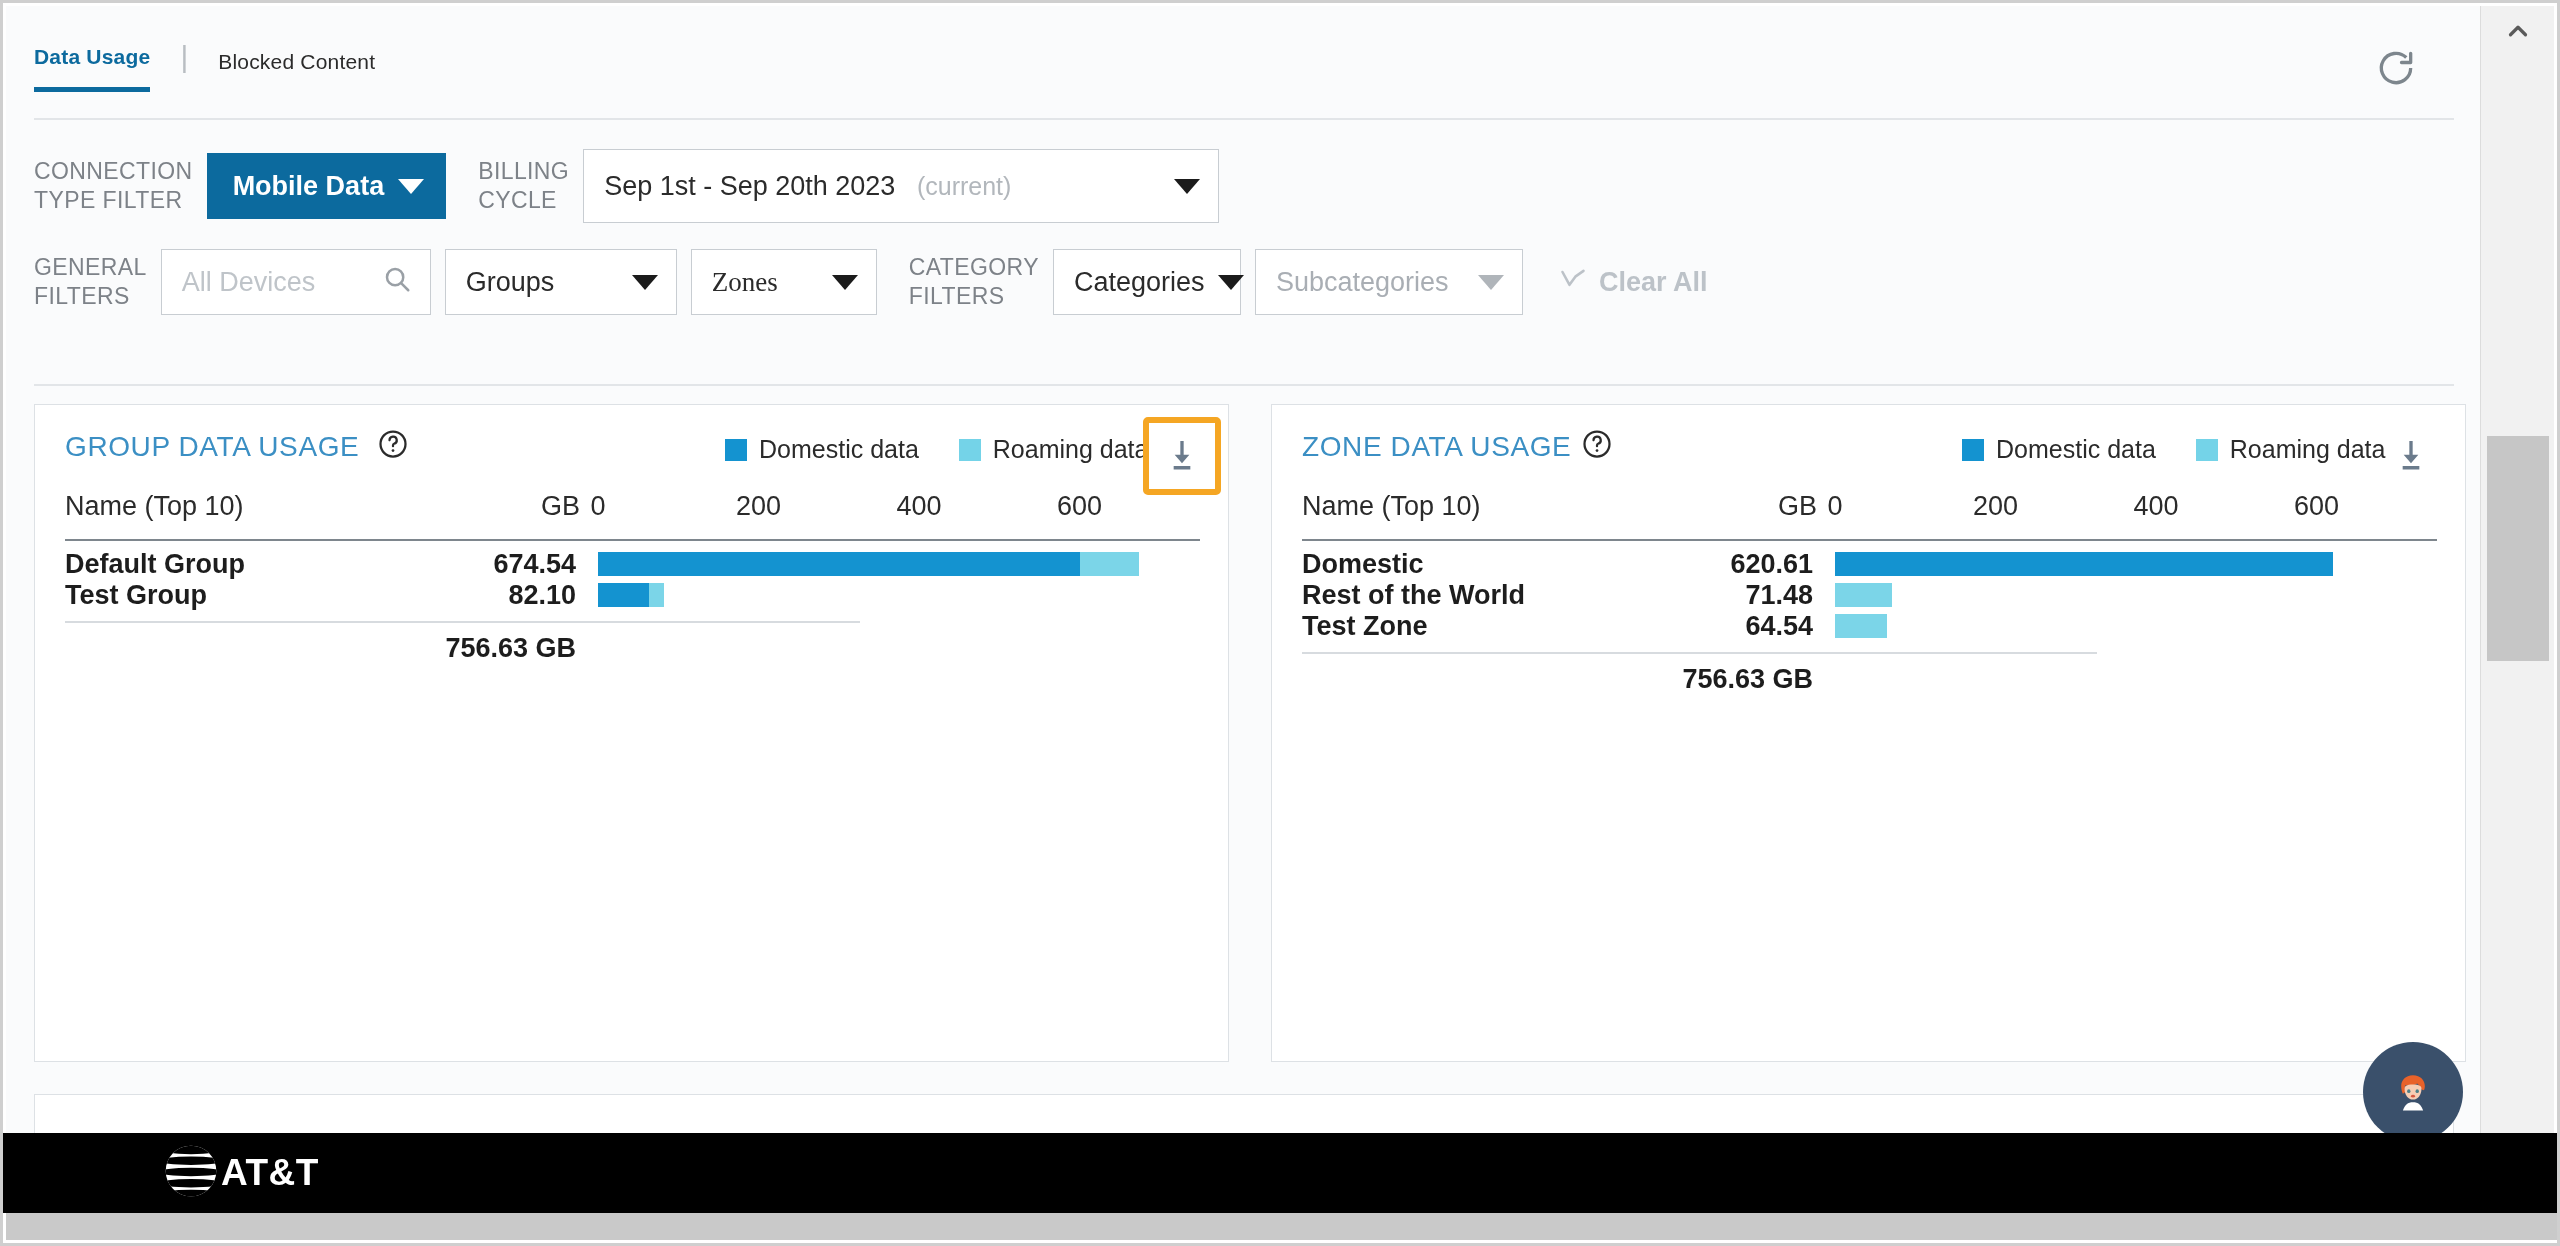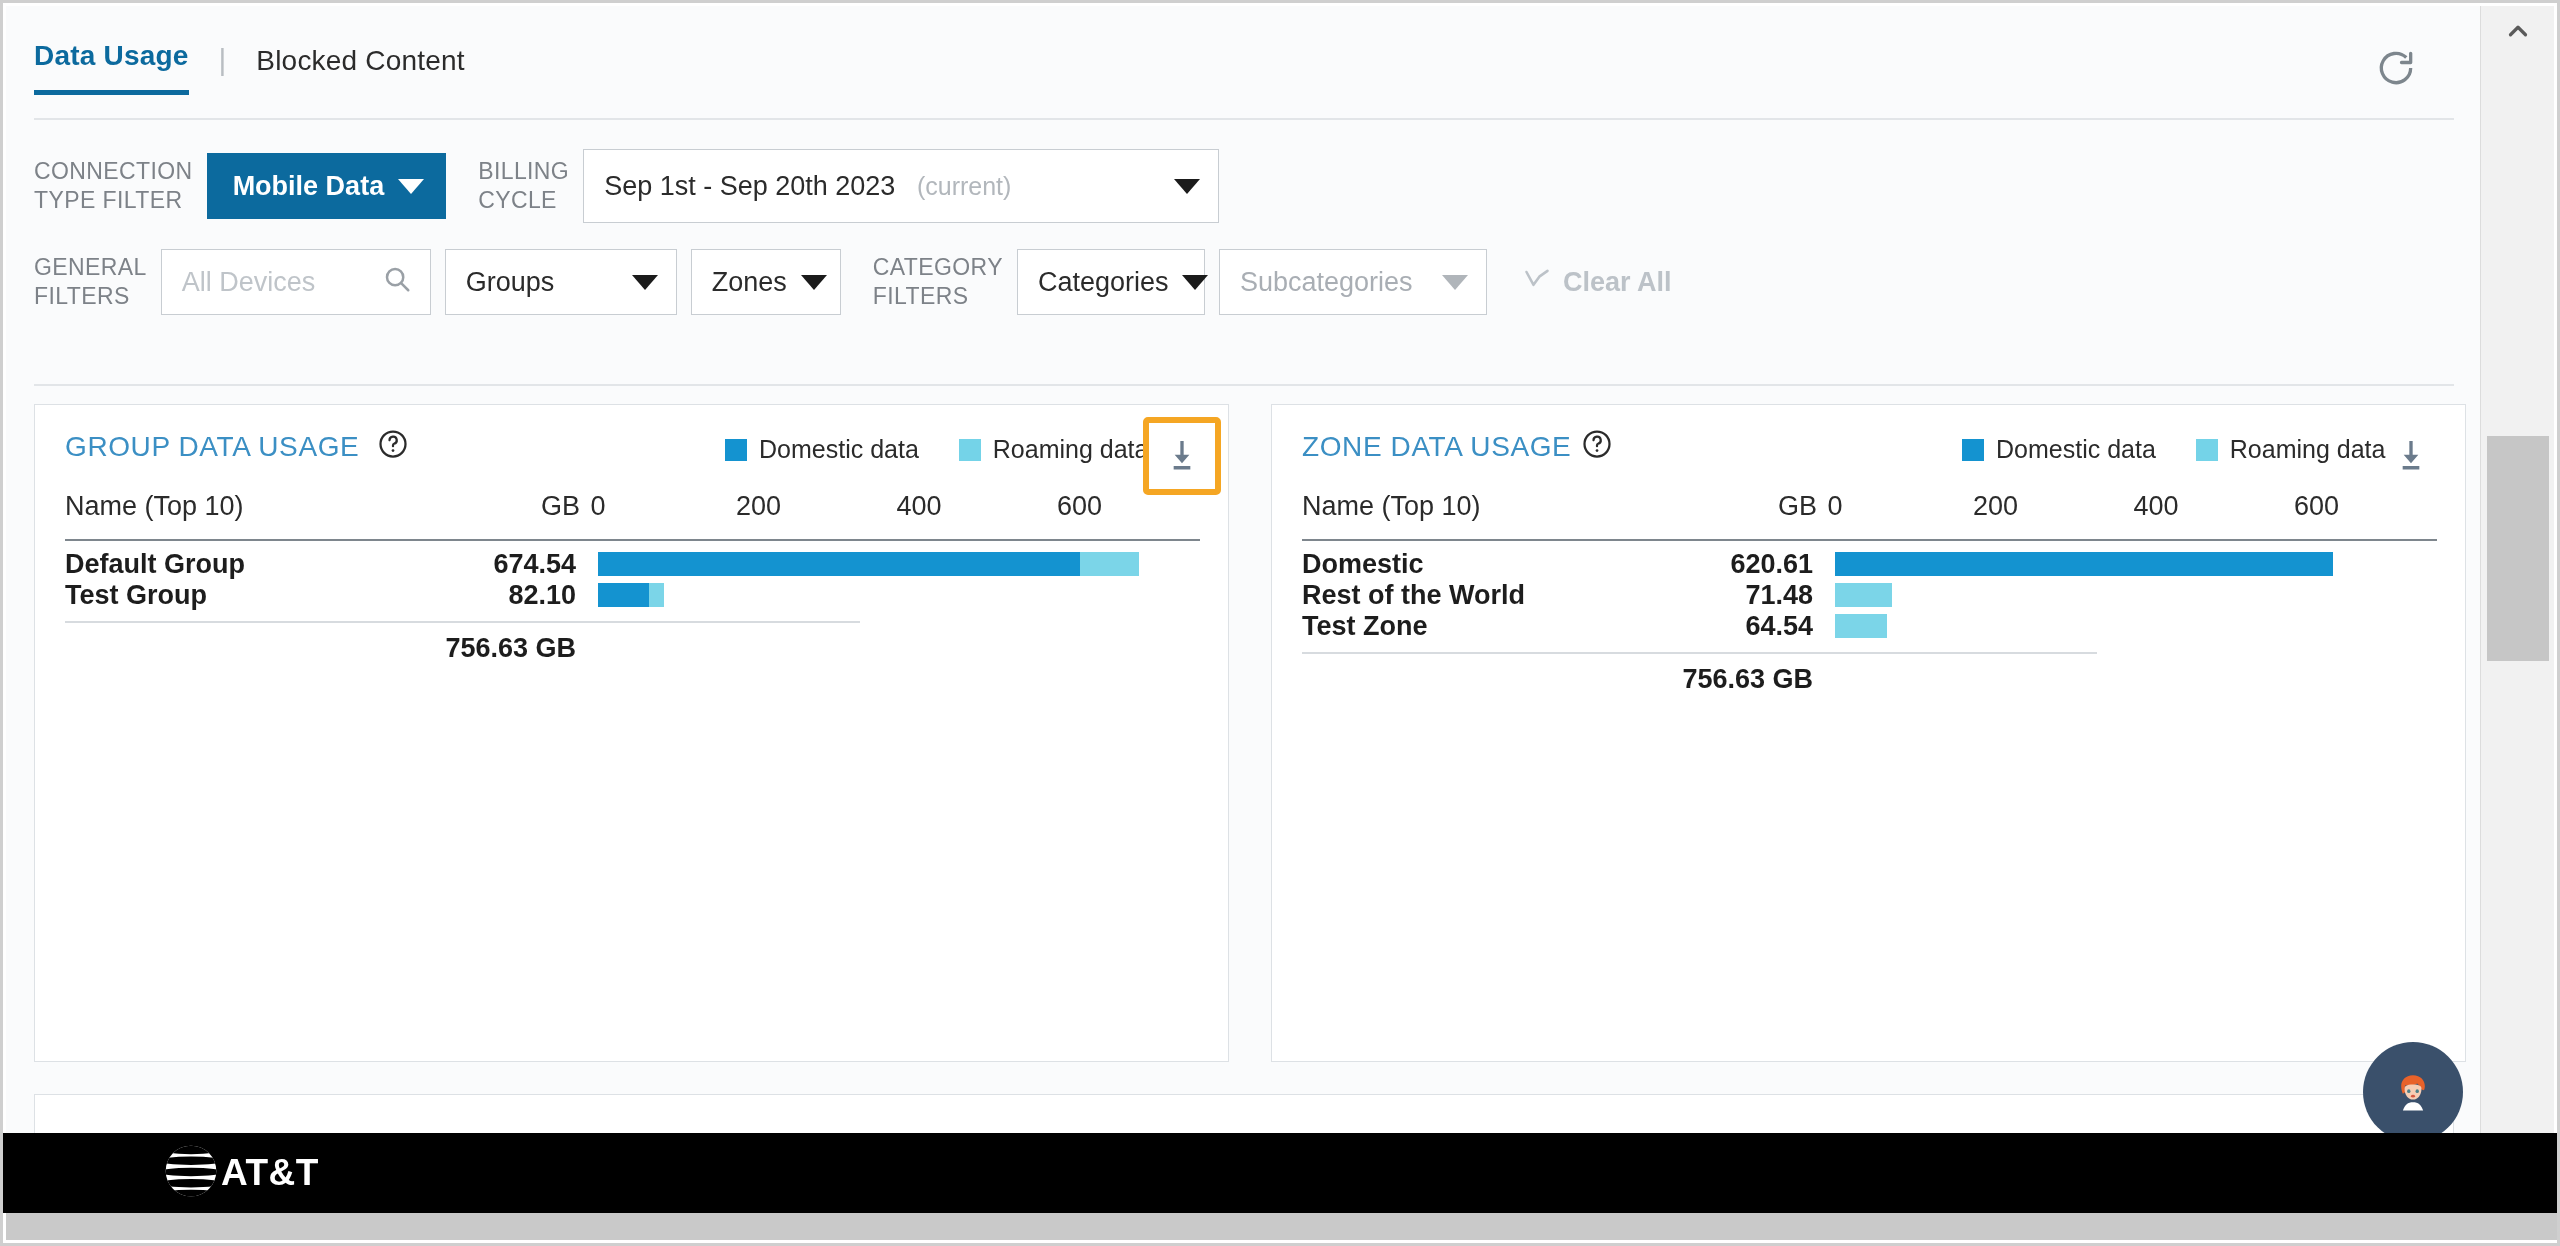--- a/index.html
+++ b/index.html
@@ -30,21 +30,21 @@
   .tabbar {
     position: absolute; left: 0; top: 0;
     width: 2480px; height: 112px;
     background: #fafbfc;
   }
   .tabs-inner {
     position: absolute; left: 28px; top: 34px;
     display: flex; align-items: flex-end; gap: 0;
   }
   .tab {
-    font-size: 28px; letter-spacing: .2px;
+    font-size: 21px; letter-spacing: .2px;
     color: #2b2b2b; padding: 0 0 18px 0;
     cursor: pointer; white-space: nowrap;
   }
   .tab.active { color: #0c6a9e; font-weight: bold; border-bottom: 5px solid #0c6a9e; }
   .tab-sep { color: #b9bdc2; font-size: 30px; padding: 0 30px 18px 30px; }
   .tabbar-rule {
     position: absolute; left: 28px; top: 112px; width: 2420px; height: 2px;
     background: #e2e5e8;
   }
   .refresh-btn {
@@ -73,21 +73,21 @@
     background: #fff; border: 1px solid #c8cdd2;
     height: 66px; display: flex; align-items: center;
     padding: 0 18px 0 20px; font-size: 27px; color: #2b2b2b;
     cursor: pointer; white-space: nowrap; margin-right: 14px;
   }
   .ctrl .cap { flex: 1; }
   .ctrl.muted .cap { color: #a9aeb4; }
   .ctrl.search { width: 270px; justify-content: space-between; }
   .ctrl.search .cap { color: #bfc4c9; }
   .ctrl.w-groups { width: 232px; justify-content: flex-start; }
-  .ctrl.w-zones  { width: 150px; justify-content: space-between; }
+  .ctrl.w-zones  { width: 186px; justify-content: space-between; font-family: Liberation Serif, serif; }
   .ctrl.w-ctype  { width: 258px; justify-content: space-between; }
   .ctrl.w-cats   { width: 188px; justify-content: space-between; }
   .ctrl.w-subs   { width: 268px; justify-content: space-between; }
   .ctrl.billing {
     width: 636px; justify-content: space-between; height: 74px;
     margin-left: 0;
   }
   .billing .sub { color: #b2b7bc; font-size: 25px; margin-left: 14px; }
   .caret {
     width: 0; height: 0; border-left: 13px solid transparent;

